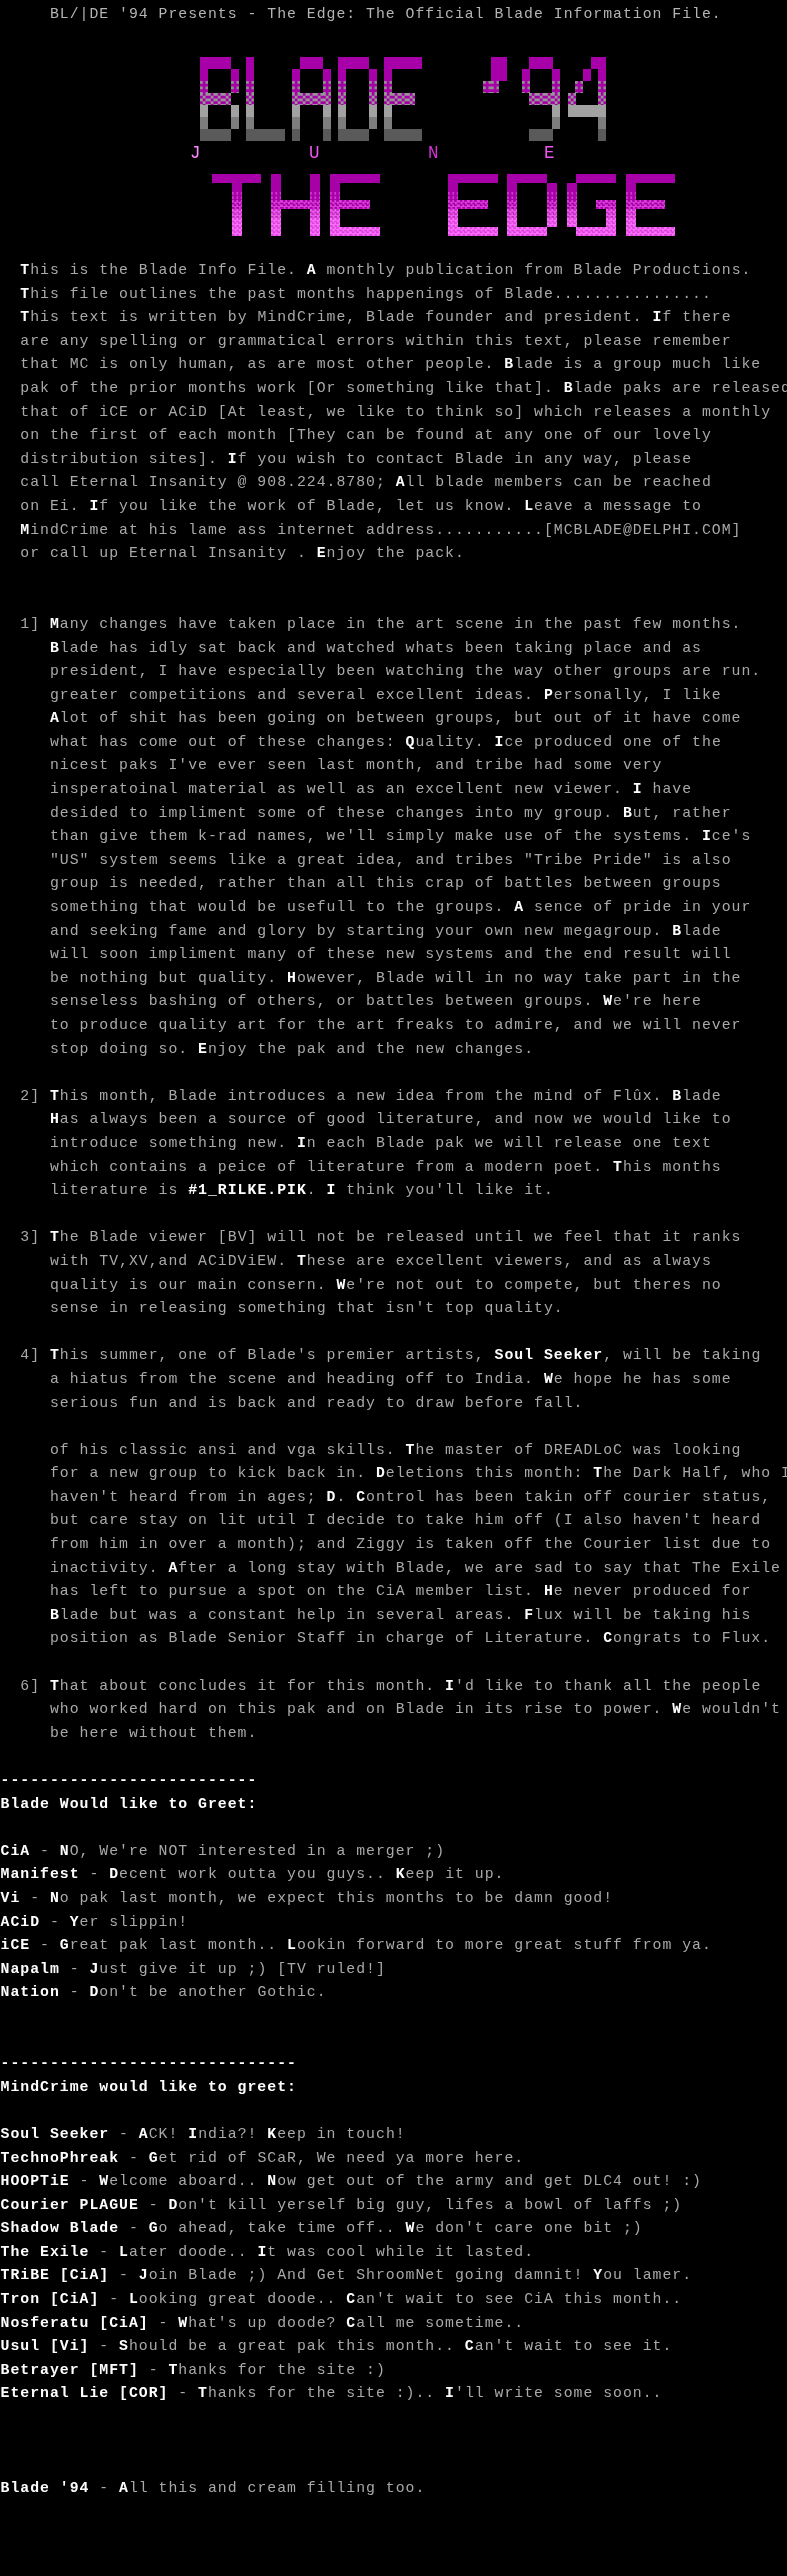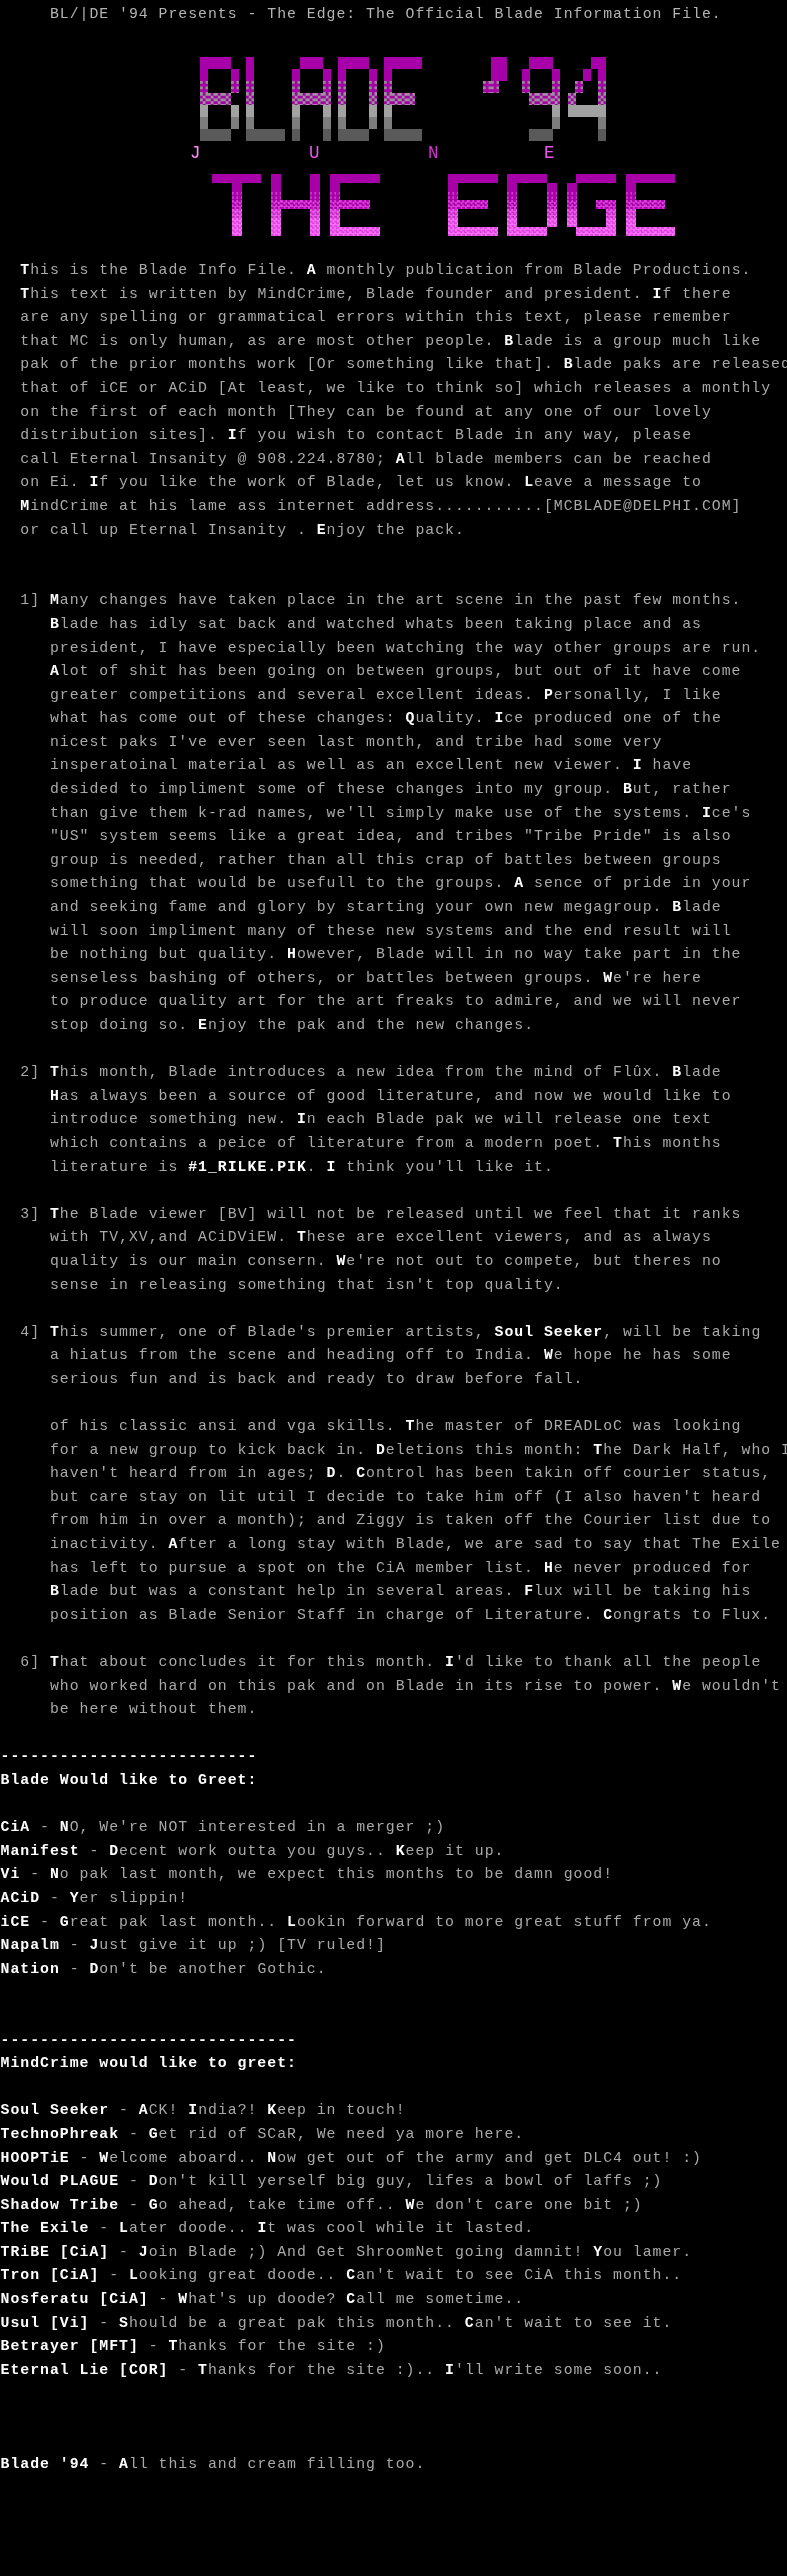--- a/index.html
+++ b/index.html
@@ -284,38 +284,39 @@
         <div class="pc r6" style="left: 423px; top: 53px; width: 10px; height: 9px;"></div>
         <div class="pc r6" style="left: 433px; top: 53px; width: 10px; height: 9px;"></div>
         <div class="pc r6" style="left: 443px; top: 53px; width: 10px; height: 9px;"></div>
         <div class="pc r6" style="left: 453px; top: 53px; width: 10px; height: 9px;"></div>
       </div>
     </div>
 </div>
 
 <div id="main">
     <div class="ln">  <b>T</b>his is the Blade Info File. <b>A</b> monthly publication from Blade Productions.</div>
+    <div class="ln">  <b>T</b>his file outlines the past months happenings of Blade................</div>
     <div class="ln">  <b>T</b>his text is written by MindCrime, Blade founder and president. <b>I</b>f there</div>
     <div class="ln">  are any spelling or grammatical errors within this text, please remember</div>
     <div class="ln">  that MC is only human, as are most other people. <b>B</b>lade is a group much like</div>
     <div class="ln">  pak of the prior months work [Or something like that]. <b>B</b>lade paks are released</div>
     <div class="ln">  that of iCE or ACiD [At least, we like to think so] which releases a monthly</div>
     <div class="ln">  on the first of each month [They can be found at any one of our lovely</div>
     <div class="ln">  distribution sites]. <b>I</b>f you wish to contact Blade in any way, please</div>
     <div class="ln">  call Eternal Insanity @ 908.224.8780; <b>A</b>ll blade members can be reached</div>
     <div class="ln">  on Ei. <b>I</b>f you like the work of Blade, let us know. <b>L</b>eave a message to</div>
     <div class="ln">  <b>M</b>indCrime at his lame ass internet address...........[MCBLADE@DELPHI.COM]</div>
     <div class="ln">  or call up Eternal Insanity . <b>E</b>njoy the pack.</div>
     <div class="ln"> </div>
     <div class="ln"> </div>
     <div class="ln">  1] <b>M</b>any changes have taken place in the art scene in the past few months.</div>
     <div class="ln">     <b>B</b>lade has idly sat back and watched whats been taking place and as</div>
     <div class="ln">     president, I have especially been watching the way other groups are run.</div>
+    <div class="ln">     greater competitions and several excellent ideas. <b>P</b>ersonally, I like</div>
     <div class="ln">     <b>A</b>lot of shit has been going on between groups, but out of it have come</div>
-    <div class="ln">     greater competitions and several excellent ideas. <b>P</b>ersonally, I like</div>
     <div class="ln">     what has come out of these changes: <b>Q</b>uality. <b>I</b>ce produced one of the</div>
     <div class="ln">     nicest paks I've ever seen last month, and tribe had some very</div>
     <div class="ln">     insperatoinal material as well as an excellent new viewer. <b>I</b> have</div>
     <div class="ln">     desided to impliment some of these changes into my group. <b>B</b>ut, rather</div>
     <div class="ln">     than give them k-rad names, we'll simply make use of the systems. <b>I</b>ce's</div>
     <div class="ln">     "US" system seems like a great idea, and tribes "Tribe Pride" is also</div>
     <div class="ln">     group is needed, rather than all this crap of battles between groups</div>
     <div class="ln">     something that would be usefull to the groups. <b>A</b> sence of pride in your</div>
     <div class="ln">     and seeking fame and glory by starting your own new megagroup. <b>B</b>lade</div>
     <div class="ln">     will soon impliment many of these new systems and the end result will</div>
@@ -364,22 +365,22 @@
     <div class="ln"><span class="nm">Napalm</span> - <b>J</b>ust give it up ;) [TV ruled!]</div>
     <div class="ln"><span class="nm">Nation</span> - <b>D</b>on't be another Gothic.</div>
     <div class="ln"> </div>
     <div class="ln"> </div>
     <div class="ln w">------------------------------</div>
     <div class="ln w">MindCrime would like to greet:</div>
     <div class="ln"> </div>
     <div class="ln"><span class="nm">Soul Seeker</span> - <b>A</b>CK! <b>I</b>ndia?! <b>K</b>eep in touch!</div>
     <div class="ln"><span class="nm">TechnoPhreak</span> - <b>G</b>et rid of SCaR, We need ya more here.</div>
     <div class="ln"><span class="nm">HOOPTiE</span> - <b>W</b>elcome aboard.. <b>N</b>ow get out of the army and get DLC4 out! :)</div>
-    <div class="ln"><span class="nm">Would PLAGUE</span> - <b>D</b>on't kill yerself big guy, lifes a bowl of laffs ;)</div>
-    <div class="ln"><span class="nm">Shadow Tribe</span> - <b>G</b>o ahead, take time off.. <b>W</b>e don't care one bit ;)</div>
+    <div class="ln"><span class="nm">Courier PLAGUE</span> - <b>D</b>on't kill yerself big guy, lifes a bowl of laffs ;)</div>
+    <div class="ln"><span class="nm">Shadow Blade</span> - <b>G</b>o ahead, take time off.. <b>W</b>e don't care one bit ;)</div>
     <div class="ln"><span class="nm">The Exile</span> - <b>L</b>ater doode.. <b>I</b>t was cool while it lasted.</div>
     <div class="ln"><span class="nm">TRiBE [CiA]</span> - <b>J</b>oin Blade ;) And Get ShroomNet going damnit! <b>Y</b>ou lamer.</div>
     <div class="ln"><span class="nm">Tron [CiA]</span> - <b>L</b>ooking great doode.. <b>C</b>an't wait to see CiA this month..</div>
     <div class="ln"><span class="nm">Nosferatu [CiA]</span> - <b>W</b>hat's up doode? <b>C</b>all me sometime..</div>
     <div class="ln"><span class="nm">Usul [Vi]</span> - <b>S</b>hould be a great pak this month.. <b>C</b>an't wait to see it.</div>
     <div class="ln"><span class="nm">Betrayer [MFT]</span> - <b>T</b>hanks for the site :)</div>
     <div class="ln"><span class="nm">Eternal Lie [COR]</span> - <b>T</b>hanks for the site :).. <b>I</b>'ll write some soon..</div>
     <div class="ln"> </div>
     <div class="ln"> </div>
     <div class="ln"> </div>

